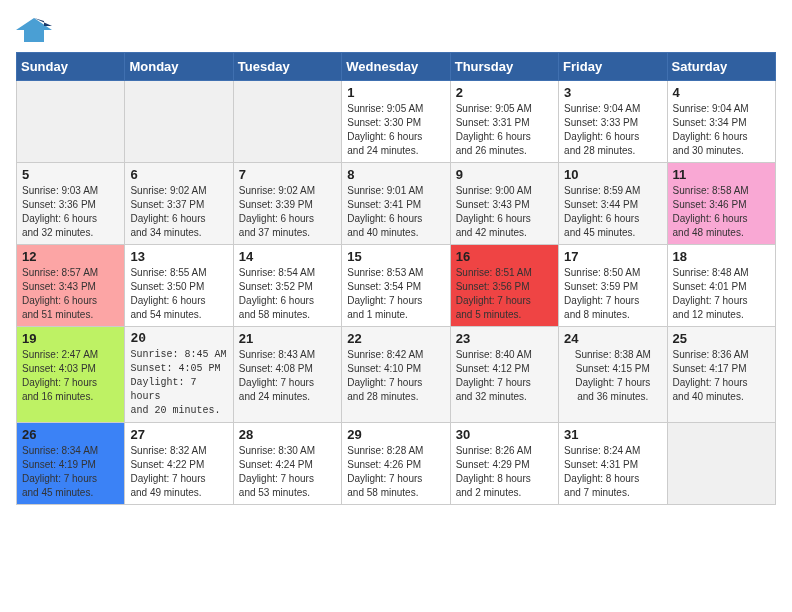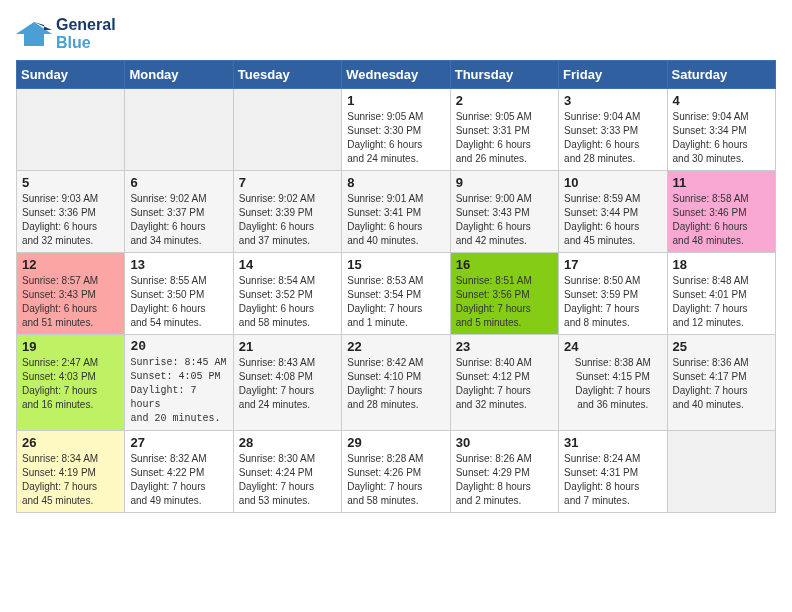--- a/index.html
+++ b/index.html
@@ -85,24 +85,20 @@
   </style>
 </head>
 <body>
 
 <div class="header-area">
   <div class="logo">
     <svg class="logo-bird" viewBox="0 0 36 28" xmlns="http://www.w3.org/2000/svg">
       <polygon points="18,2 36,14 28,14 28,26 8,26 8,14 0,14" fill="#4a9fd4"></polygon>
       <polygon points="18,2 36,10 28,10 28,5" fill="#1a3a6b"></polygon>
     </svg>
-    <div>
-      <div style="font-size:16px;font-weight:bold;color:#1a3a6b;">General</div>
-      <div style="font-size:16px;font-weight:bold;color:#4a9fd4;">Blue</div>
-    </div>
   </div>
   <div class="title-area">
     <div class="main-title"></div>
     <div class="subtitle"></div>
   </div>
 </div>
 
 <table class="calendar">
   <thead>
     <tr>
@@ -222,21 +218,21 @@
 Daylight: 6 hours
 and 58 minutes.</div>
         </td>
         <td style="background: rgb(255, 255, 255);">
           <span class="day-number">15</span>
           <div class="day-info" style="white-space: pre-line;">Sunrise: 8:53 AM
 Sunset: 3:54 PM
 Daylight: 7 hours
 and 1 minute.</div>
         </td>
-        <td style="background: #84cc16;">
+        <td style="background: #ef4444;">
           <span class="day-number">16</span>
           <div class="day-info" style="white-space: pre-line;">Sunrise: 8:51 AM
 Sunset: 3:56 PM
 Daylight: 7 hours
 and 5 minutes.</div>
         </td>
         <td style="background: rgb(255, 255, 255);">
           <span class="day-number">17</span>
           <div class="day-info" style="white-space: pre-line;">Sunrise: 8:50 AM
 Sunset: 3:59 PM
@@ -296,21 +292,21 @@
         </td>
         <td style="background: rgb(245, 245, 245);">
           <span class="day-number">25</span>
           <div class="day-info" style="white-space: pre-line;">Sunrise: 8:36 AM
 Sunset: 4:17 PM
 Daylight: 7 hours
 and 40 minutes.</div>
         </td>
       </tr>
       <tr>
-        <td style="background: #fef9c3;">
+        <td style="background: #3b82f6;">
           <span class="day-number">26</span>
           <div class="day-info" style="white-space: pre-line;">Sunrise: 8:34 AM
 Sunset: 4:19 PM
 Daylight: 7 hours
 and 45 minutes.</div>
         </td>
         <td style="background: rgb(255, 255, 255);">
           <span class="day-number">27</span>
           <div class="day-info" style="white-space: pre-line;">Sunrise: 8:32 AM
 Sunset: 4:22 PM

